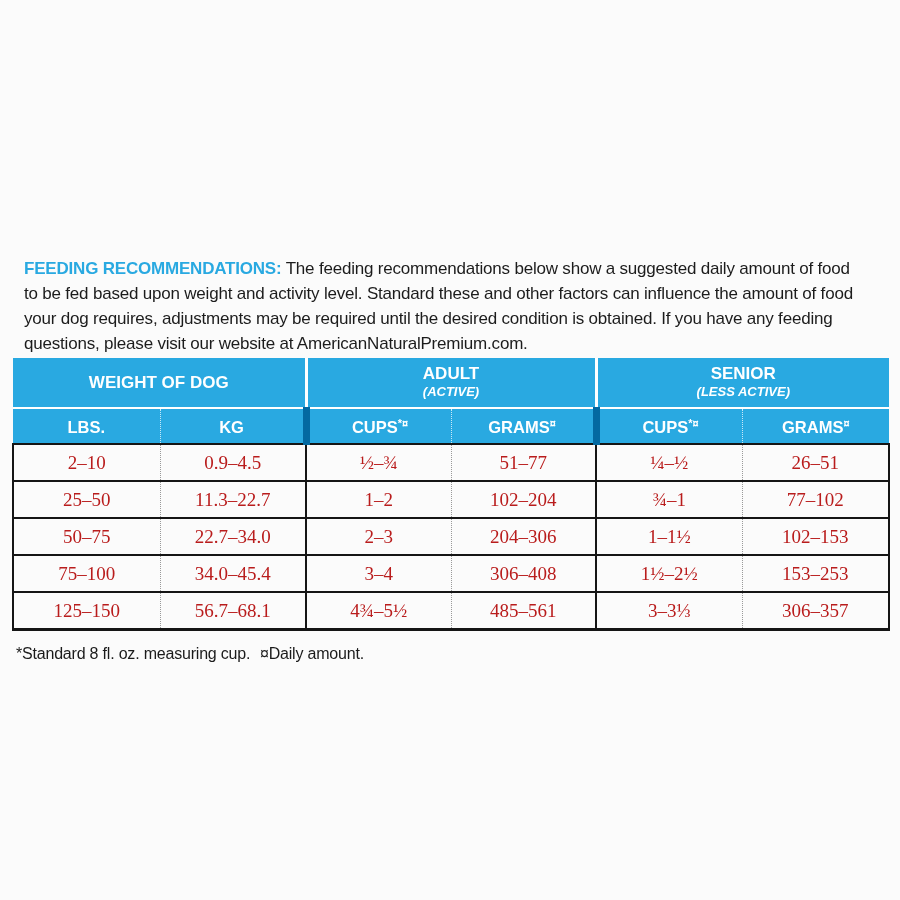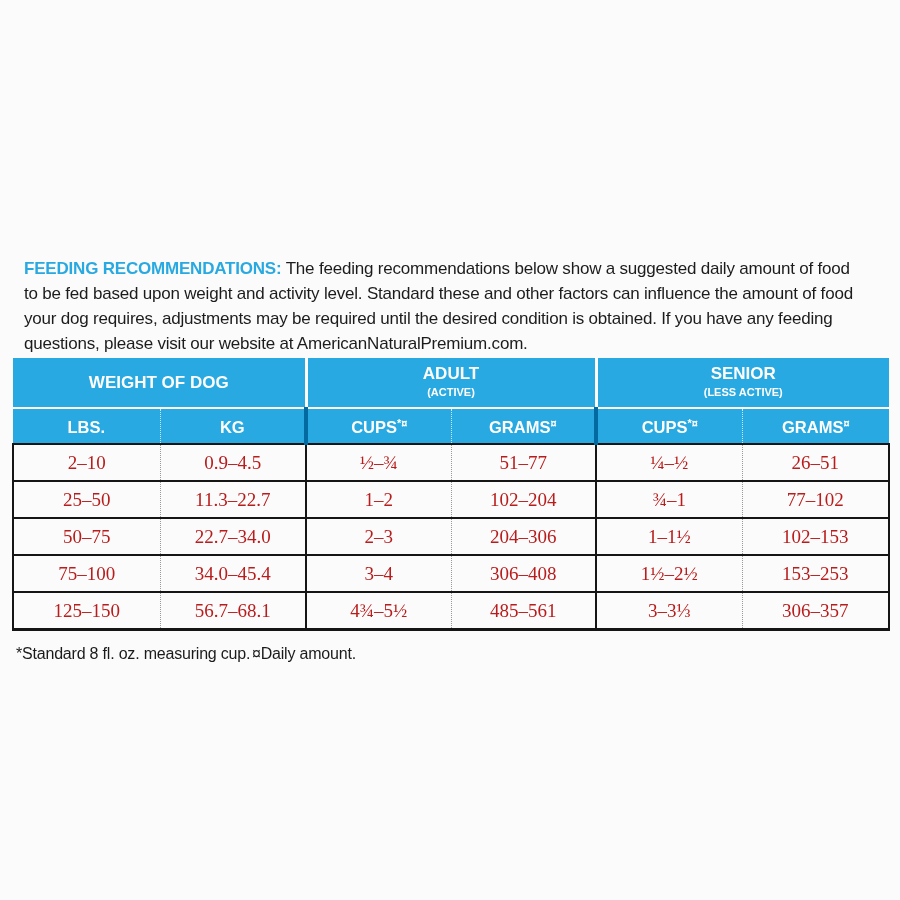--- a/index.html
+++ b/index.html
@@ -43,28 +43,28 @@
     font-weight: bold;
     text-align: center;
   }
   tr.group-row th {
     height: 41px;
     font-size: 17px;
     line-height: 19px;
     border-bottom: 2.5px solid #ffffff;
   }
   tr.group-row th.sec { border-left: 3px solid #ffffff; }
-  .gsub { font-size: 11px; line-height: 18px; }
+  .gsub { font-size: 13px; line-height: 18px; font-style: italic; }
 
   tr.sub-row th {
     height: 26px;
     font-size: 16.5px;
   }
   tr.sub-row th.dot { border-left: 1px dotted rgba(255,255,255,0.75); }
-  tr.sub-row th.sec { border-left: 4px solid #0369a1; }
+  tr.sub-row th.sec { border-left: 7px solid #0369a1; }
   tr.sub-row sup { font-size: 11px; position: relative; top: 1px; }
 
   tbody td {
     height: 27px;
     text-align: center;
     vertical-align: middle;
     font-family: "Liberation Serif", serif;
     font-size: 19px;
     color: #b91c1c;
     border-top: 2px solid #151515;
@@ -80,21 +80,21 @@
     position: absolute;
     left: 0;
     top: 645px;
     width: 728px;
     height: 24px;
     font-size: 16px;
     color: #1b1b1b;
     letter-spacing: -0.2px;
   }
   .fn-cup { position: absolute; left: 16px; top: 0; white-space: nowrap; }
-  .fn-daily { position: absolute; left: 252px; top: 0; white-space: nowrap; }
+  .fn-daily { position: absolute; left: 260px; top: 0; white-space: nowrap; }
 </style>
 </head>
 <body>
 
 <div class="page">
 
   <div class="intro">
     <div class="intro-line"><span class="intro-heading">FEEDING RECOMMENDATIONS:</span><span> The feeding recommendations below show a suggested daily amount of food</span></div>
     <div class="intro-line">to be fed based upon weight and activity level. Standard these and other factors can influence the amount of food</div>
     <div class="intro-line">your dog requires, adjustments may be required until the desired condition is obtained. If you have any feeding</div>

